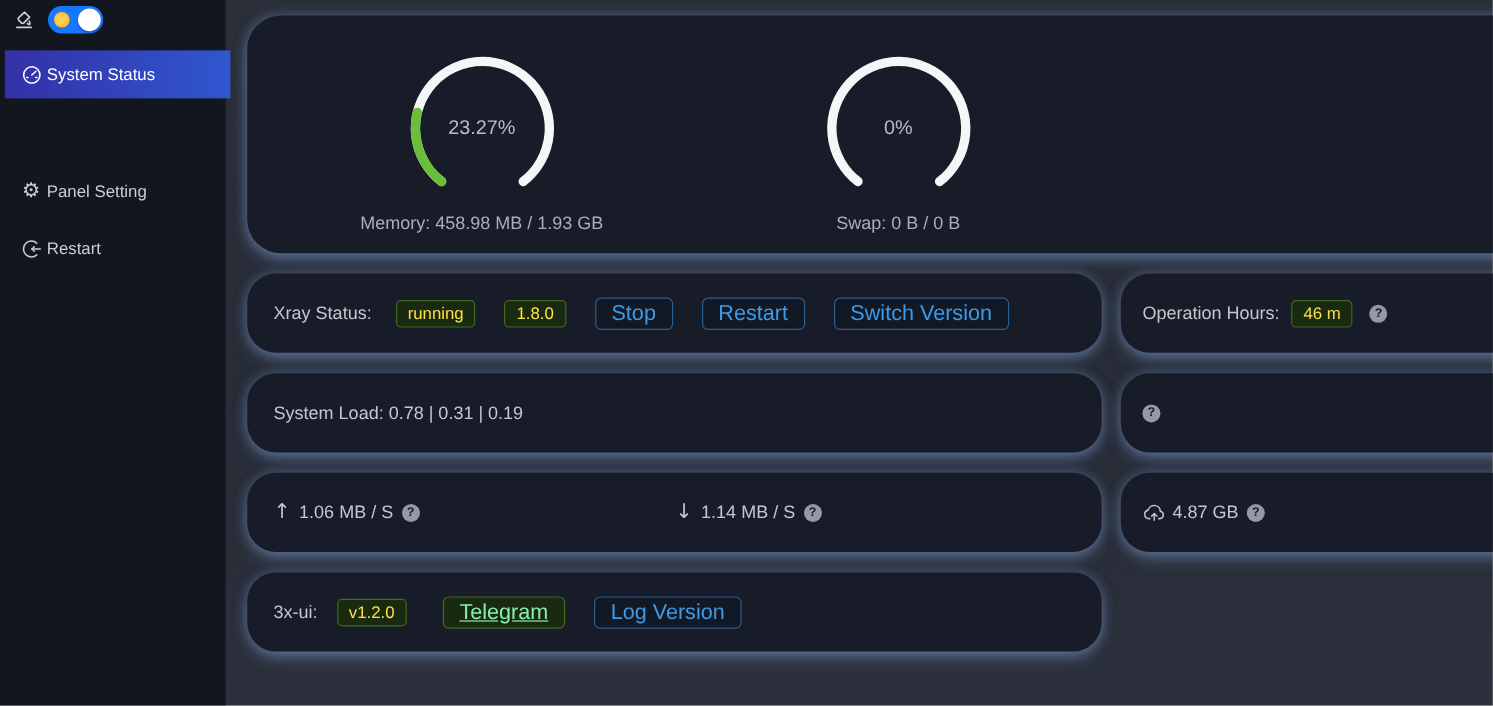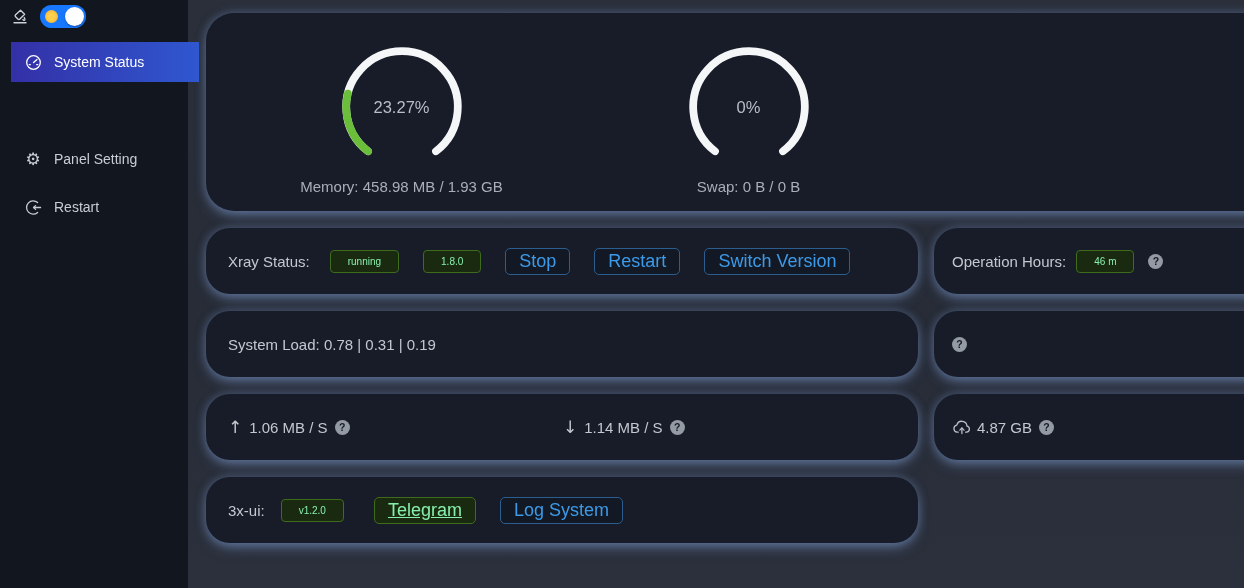--- a/index.html
+++ b/index.html
@@ -11,41 +11,41 @@
   }
   
   .sidebar{position:absolute;left:0;top:0;width:188px;height:588px;background:#12161f;z-index:5;}
   .theme-row{position:absolute;top:5px;left:11px;display:flex;align-items:center;gap:11px;}
   .theme-icon{color:#ccd1d8;display:inline-flex;}
   .switch{width:46px;height:23px;border-radius:12px;background:#1778ff;position:relative;cursor:pointer;flex:0 0 auto;}
   .switch .sun{position:absolute;left:5px;top:5px;width:13px;height:13px;border-radius:50%;
     background:radial-gradient(circle at 50% 50%, #ffcf4d 0 35%, #f7a81f 100%);}
   .switch .knob{position:absolute;right:2px;top:2px;width:19px;height:19px;border-radius:50%;background:#ffffff;
     box-shadow:0 1px 2px rgba(0,0,0,.35);}
-  .menu-item{position:absolute;left:11px;width:188px;height:40px;display:flex;align-items:center;gap:12px;
+  .menu-item{position:absolute;left:4px;width:188px;height:40px;display:flex;align-items:center;gap:4px;
     padding-left:13px;box-sizing:border-box;color:#c9cdd4;font-size:14px;cursor:pointer;}
   .menu-item .mi-icon{width:18px;height:18px;display:inline-flex;align-items:center;justify-content:center;flex:0 0 auto;}
   .menu-item.active{background:linear-gradient(90deg,#3430a6 0%,#2f57d0 100%);color:#ffffff;}
   .gear-glyph{font-size:17px;line-height:1;font-family:"DejaVu Sans",sans-serif;}
   
   .card{position:absolute;background:#171c28;border-radius:24px;
     box-shadow:0 0 10px 1px rgba(118,148,200,0.35), 0 6px 14px -3px rgba(132,162,216,0.55);}
   #card-gauges{left:206px;top:13px;width:1086px;height:198px;border-radius:28px;display:flex;padding-left:22px;box-sizing:border-box;}
   .gauge-col{width:347px;display:flex;flex-direction:column;align-items:center;padding-top:32px;box-sizing:border-box;}
   .gauge-wrap{position:relative;width:124px;height:124px;}
   .gauge-value{position:absolute;inset:0;display:flex;align-items:center;justify-content:center;
     font-size:16.5px;color:#b8bec6;}
   .gauge-label{margin-top:9px;font-size:15px;color:#a8afb8;white-space:nowrap;}
   .row-left{left:206px;width:712px;height:66px;}
   .row-right{left:934px;width:356px;height:66px;}
   .card-line{position:relative;display:flex;align-items:center;height:100%;padding-left:22px;box-sizing:border-box;
     font-size:15px;color:#c3c8cf;gap:24px;white-space:nowrap;}
   .row-right .card-line{padding-left:18px;gap:10px;}
-  .tag{display:inline-block;padding:2px 17px;font-size:10px;line-height:17px;border-radius:4px;
-    color:#86efac;background:#1a2a10;border:1px solid #3f6b1d;}
+  .tag{display:inline-block;padding:2px 9px;font-size:14px;line-height:17px;border-radius:4px;
+    color:#fde047;background:#1a2a10;border:1px solid #3f6b1d;}
   .btn{display:inline-block;padding:4px 13px;font-size:18px;line-height:17px;border-radius:5px;
     background:rgba(8,14,24,0.25);border:1px solid #2b5d8f;color:#3c9ae8;cursor:pointer;}
   .btn-green{border-color:#3f6b1d;color:#86efac;background:#1a2a10;text-decoration:underline;}
   .help{width:15px;height:15px;border-radius:50%;background:#939aa3;color:#161a24;
     font-size:10.5px;font-weight:bold;display:inline-flex;align-items:center;justify-content:center;
     cursor:pointer;flex:0 0 auto;}
   .arrow-glyph{font-size:17px;color:#c3c8cf;font-family:"DejaVu Sans",sans-serif;}
   .speed-group{display:inline-flex;align-items:center;gap:7px;}
   .speed-down{position:absolute;left:357px;}
   .cloud-icon{display:inline-flex;color:#b9bfc7;margin-right:-2px;}
@@ -182,15 +182,15 @@
     <span>4.87 GB</span>
     <span class="help">?</span>
   </div>
 </div>
 
 <div class="card row-left" style="top:477px">
   <div class="card-line">
     <span style="margin-right:-8px">3x-ui:</span>
     <span class="tag">v1.2.0</span>
     <span class="btn btn-green" style="margin-left:6px">Telegram</span>
-    <span class="btn">Log System</span>
+    <span class="btn">Log Version</span>
   </div>
 </div>
 
 </body></html>

